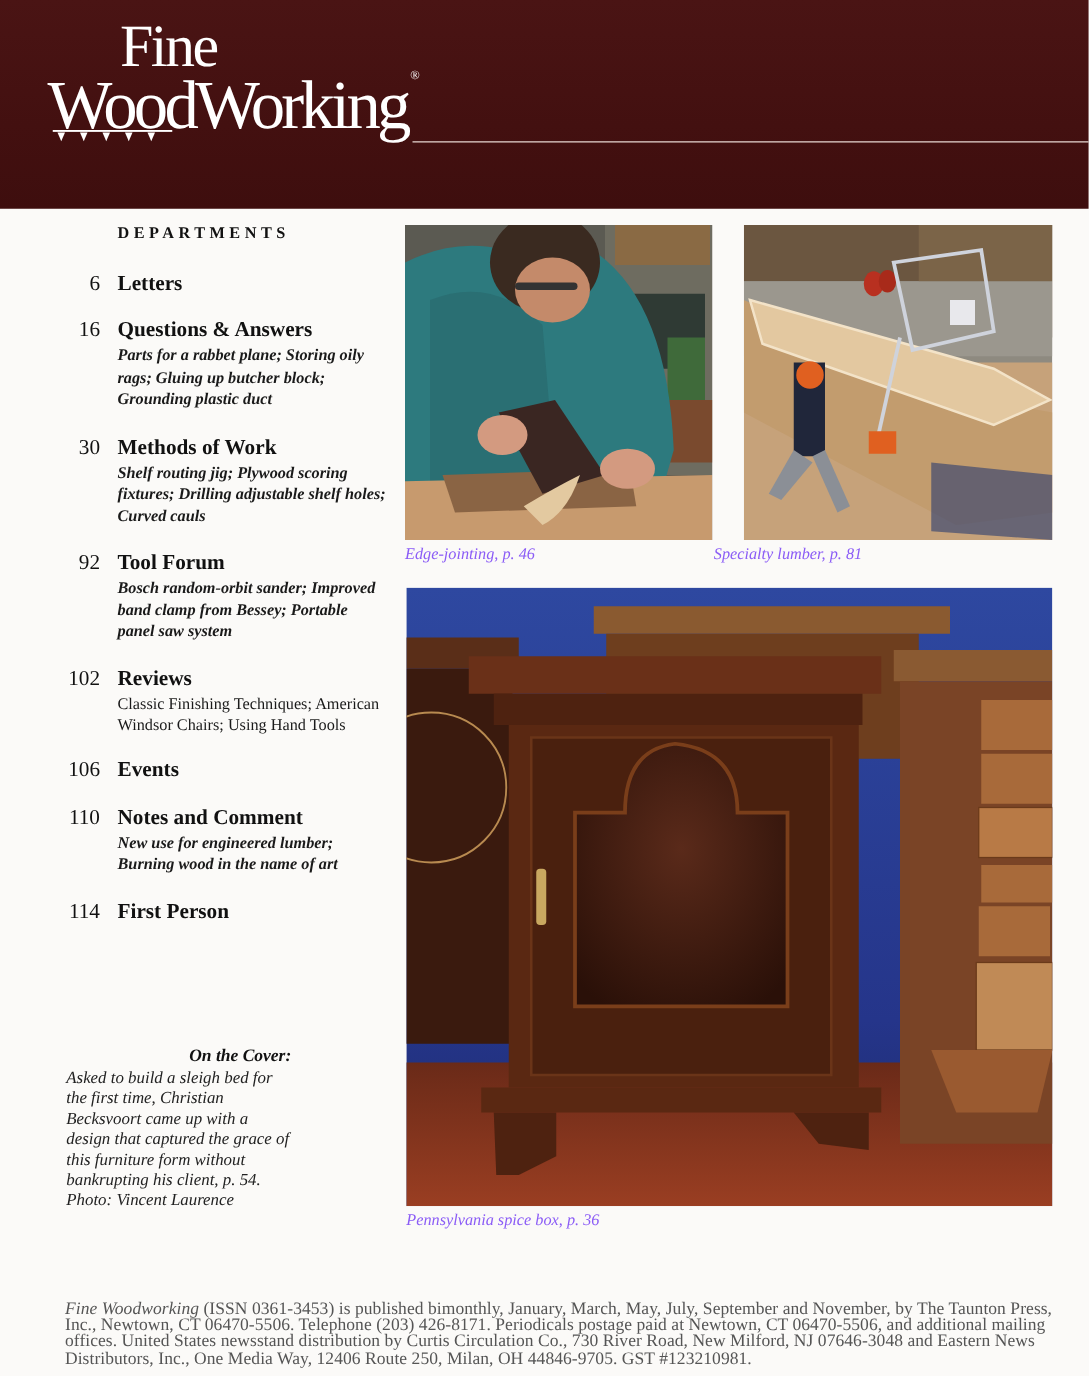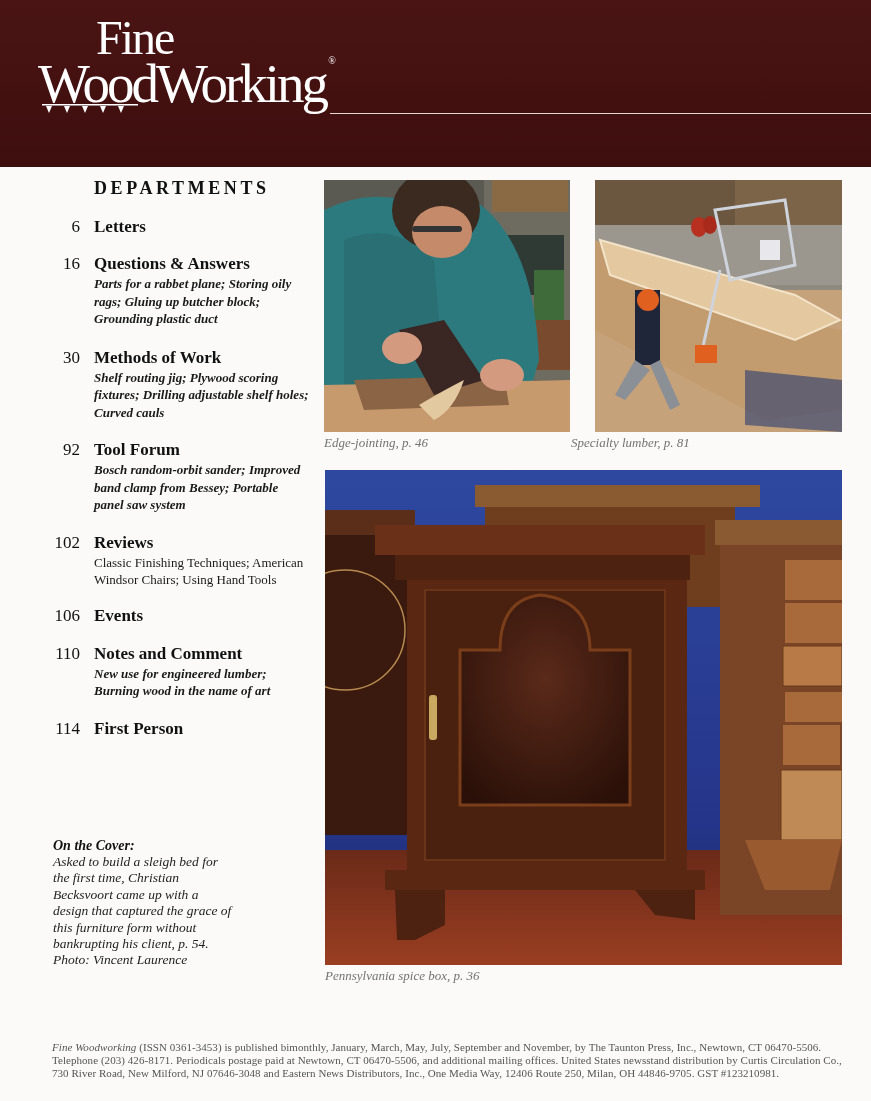--- a/index.html
+++ b/index.html
@@ -27,57 +27,57 @@
   .logo-feet {
     position:absolute; left:42px; top:104px; width:96px; height:10px;
   }
   .logo-rule {
     position:absolute; left:330px; top:113px; width:541px; height:1px; background:#e8d8d2;
   }
 
   .dept-title {
     position:absolute; left:94px; top:178px;
     font-family:"Liberation Serif", serif; font-weight:bold;
-    font-size:18px; letter-spacing:3.6px;
+    font-size:13px; letter-spacing:3.6px;
   }
   .toc { position:absolute; left:40px; top:216px; width:270px; }
   .toc-item { position:relative; padding-left:54px; }
   .toc-num {
     position:absolute; left:0; width:40px; text-align:right;
     font-family:"Liberation Serif", serif; font-size:17px; top:1px;
   }
   .toc-title {
     font-family:"Liberation Serif", serif; font-weight:bold; font-size:17px;
     line-height:22px; display:block;
   }
   .toc-sub {
     font-family:"Liberation Serif", serif; font-style:italic; font-weight:bold;
     font-size:13px; line-height:17.5px; display:block; color:#1a1a1a;
   }
   .toc-sub.roman { font-style:normal; font-weight:normal; }
 
   .cover-note { position:absolute; left:53px; top:837px; width:180px; }
   .cover-head {
     font-family:"Liberation Serif", serif; font-style:italic; font-weight:bold;
-    font-size:14px; display:block; line-height:17px;
+    font-size:14px; display:block; line-height:17px;text-align:right;
   }
   .cover-body {
     font-family:"Liberation Serif", serif; font-style:italic; font-size:13.5px;
     line-height:16.4px; display:block; color:#222;
   }
 
   .photo { position:absolute; overflow:hidden; }
   .caption {
     position:absolute; font-family:"Liberation Serif", serif; font-style:italic;
-    font-size:13px; color:#737373;text-align:center;
+    font-size:13px; color:#8b5cf6;text-align:center;
   }
 
   .footer {
     position:absolute; left:52px; top:1041px; width:795px;
-    font-family:"Liberation Serif", serif; font-size:11px; line-height:13.2px;
+    font-family:"Liberation Serif", serif; font-size:14px; line-height:13.2px;
     color:#555; letter-spacing:0.05px;
   }
   .footer .mag { font-style:italic; }
 </style>
 </head>
 <body>
 
 <div class="masthead">
   <div class="logo-fine">Fine</div>
   <div class="logo-ww"><span>WoodWorking</span><span class="logo-reg">®</span></div>

